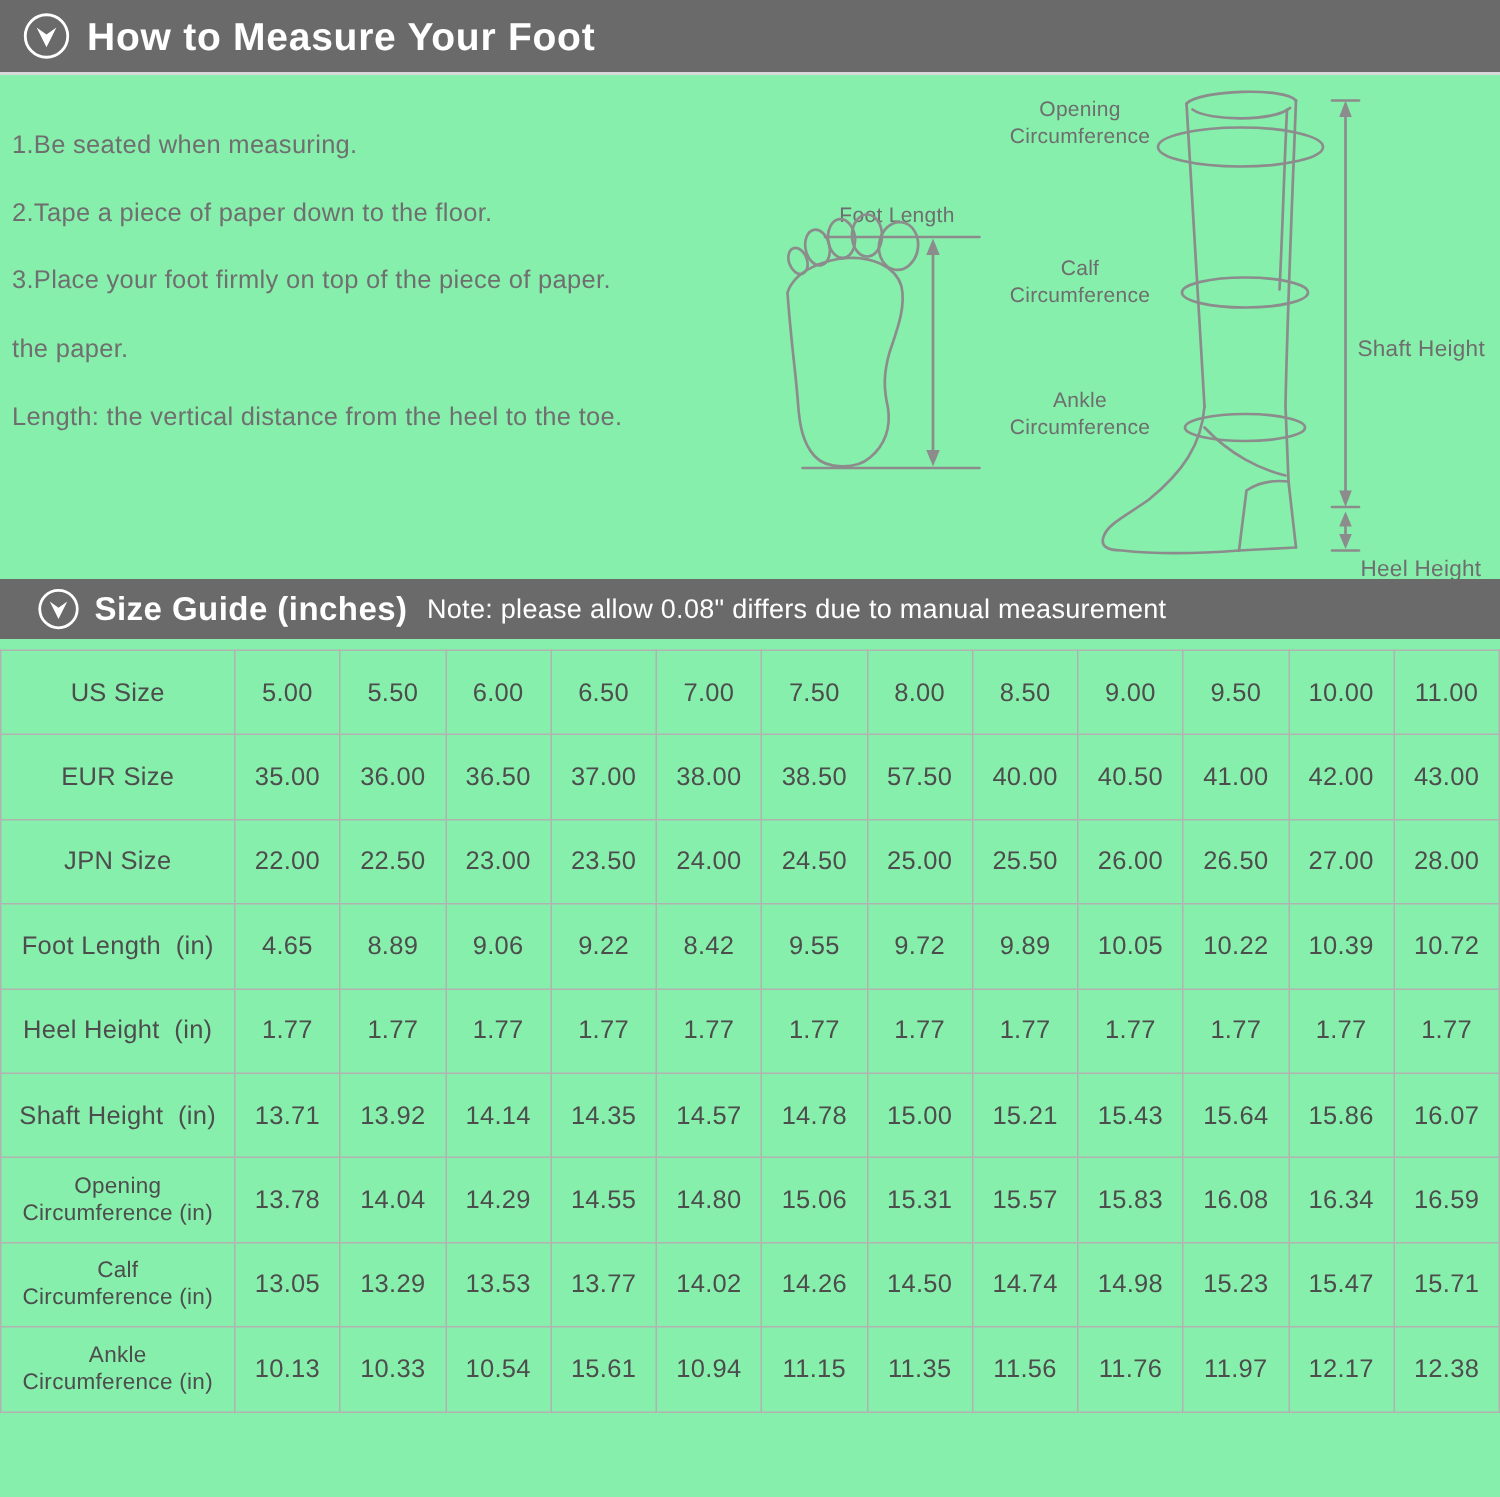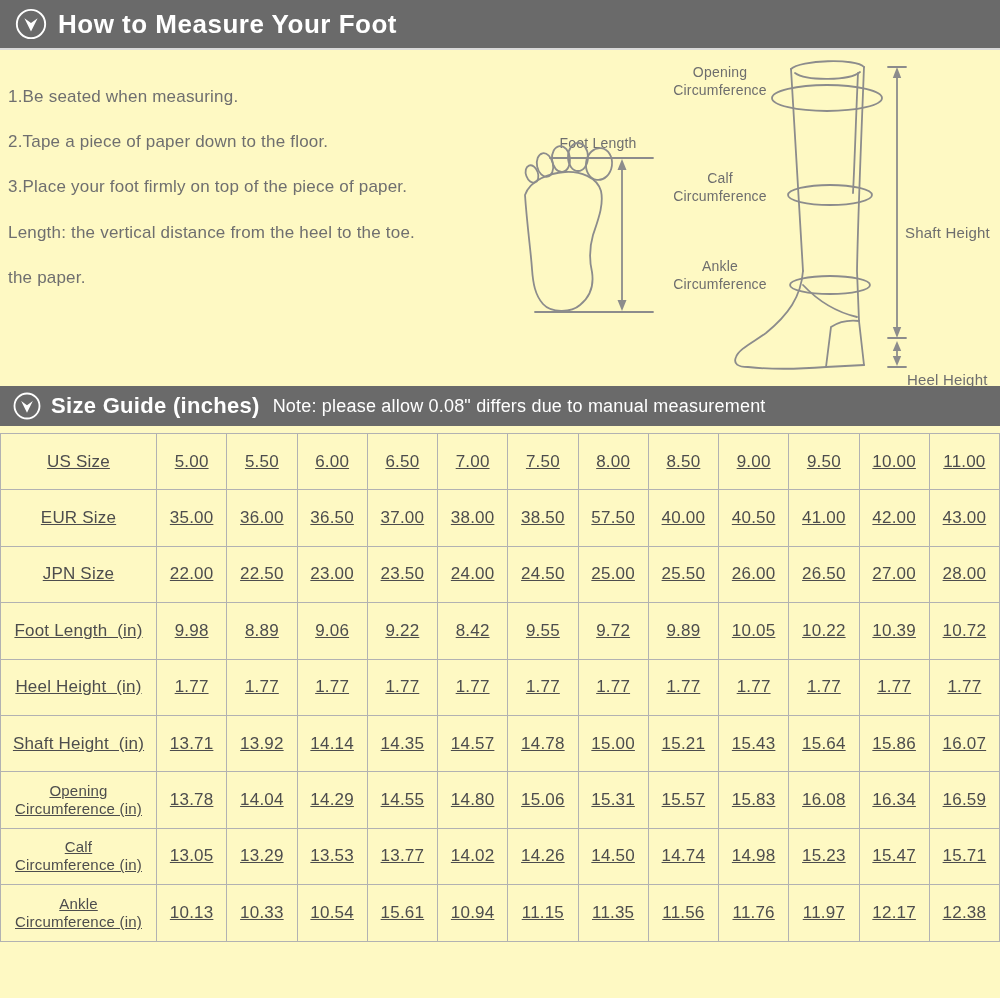--- a/index.html
+++ b/index.html
@@ -1,26 +1,26 @@
 <!DOCTYPE html>
 <html><head>
 <meta charset="utf-8">
 <style>
   html,body{margin:0;padding:0;background:#fff;}
   #stage{
-    position:relative;width:1000px;height:998px;background:#fef9c3;overflow:hidden;
+    position:relative;width:1000px;height:998px;background:#86efac;overflow:hidden;
     font-family:"Liberation Sans", sans-serif;
   }
   
   .bar{
     position:absolute;left:0;width:1000px;background:#6a6a6a;color:#fff;
     display:flex;align-items:center;box-sizing:border-box;
   }
   #bar1{top:0;height:50px;padding-left:14px;gap:10px;border-bottom:2px solid #d9d9d9;}
-  #bar2{top:386px;height:40px;padding-left:12px;gap:9px;}
+  #bar2{top:386px;height:40px;padding-left:24px;gap:9px;}
   .bar .circ-icon{flex:0 0 auto;display:block;}
   #bar1 .title{font-size:26px;font-weight:bold;letter-spacing:.5px;}
   #bar2 .title{font-size:22px;font-weight:bold;letter-spacing:.3px;}
   #bar2 .note{font-size:18px;font-weight:normal;letter-spacing:.2px;margin-left:4px;}
   
   #instructions{
     position:absolute;left:8px;top:74px;width:505px;color:#6f6f6f;
     font-size:17px;letter-spacing:.2px;
   }
   .instr-line{height:45.4px;display:flex;align-items:center;white-space:nowrap;}
@@ -30,21 +30,21 @@
     font-size:14px;line-height:1.25;white-space:pre-line;letter-spacing:.2px;
   }
   .diag-label.right{text-align:left;white-space:nowrap;font-size:15px;margin-top:24px;}
   
   .diag{position:absolute;}
   .diag path,.diag line,.diag ellipse,.diag circle{fill:none;stroke:#8c8c8c;stroke-width:1.8;stroke-linecap:round;}
   .diag .arrow{fill:#8c8c8c;stroke:none;}
   
   #size-table{
     position:absolute;left:0px;top:433px;width:1000px;border-collapse:collapse;
-    table-layout:fixed;color:#4d4d4d;text-decoration:underline;
+    table-layout:fixed;color:#4d4d4d;
   }
   #size-table th,#size-table td{
     border:1px solid #b2b2b2;height:55.4px;text-align:center;vertical-align:middle;
     font-weight:normal;font-size:17px;padding:0;letter-spacing:.2px;
   }
   #size-table th{width:155px;white-space:pre-wrap;}
   #size-table th.two-line{font-size:15px;line-height:1.2;}
 </style>
 </head>
 <body>
@@ -56,22 +56,22 @@
       <circle cx="18" cy="18" r="15" fill="none" stroke="#ffffff" stroke-width="2"></circle>
       <path d="M11 12 L18 26 L25 12 L18 17 Z" fill="#ffffff"></path>
     </svg>
     <span class="title">How to Measure Your Foot</span>
   </div>
 
   <div id="instructions">
       <div class="instr-line">1.Be seated when measuring.</div>
       <div class="instr-line">2.Tape a piece of paper down to the floor.</div>
       <div class="instr-line">3.Place your foot firmly on top of the piece of paper.</div>
+      <div class="instr-line">the paper.</div>
       <div class="instr-line">Length: the vertical distance from the heel to the toe.</div>
-      <div class="instr-line">the paper.</div>
     </div>
 
   <div class="diag-label" style="left:548px;top:135px;width:100px;">Foot Length</div>
   <svg class="diag" style="left:505px;top:125px;" width="155" height="200" viewBox="0 0 155 200">
 
     <path d="M 20,70
              C 25,55 45,48 60,47
              C 75,46 92,52 96,66
              C 99,80 93,95 88,110
              C 84,124 84,134 87,147
@@ -183,21 +183,21 @@
           <td>24.50</td>
           <td>25.00</td>
           <td>25.50</td>
           <td>26.00</td>
           <td>26.50</td>
           <td>27.00</td>
           <td>28.00</td>
         </tr>
         <tr>
           <th>Foot Length  (in)</th>
-          <td>9.98</td>
+          <td>4.65</td>
           <td>8.89</td>
           <td>9.06</td>
           <td>9.22</td>
           <td>8.42</td>
           <td>9.55</td>
           <td>9.72</td>
           <td>9.89</td>
           <td>10.05</td>
           <td>10.22</td>
           <td>10.39</td>

